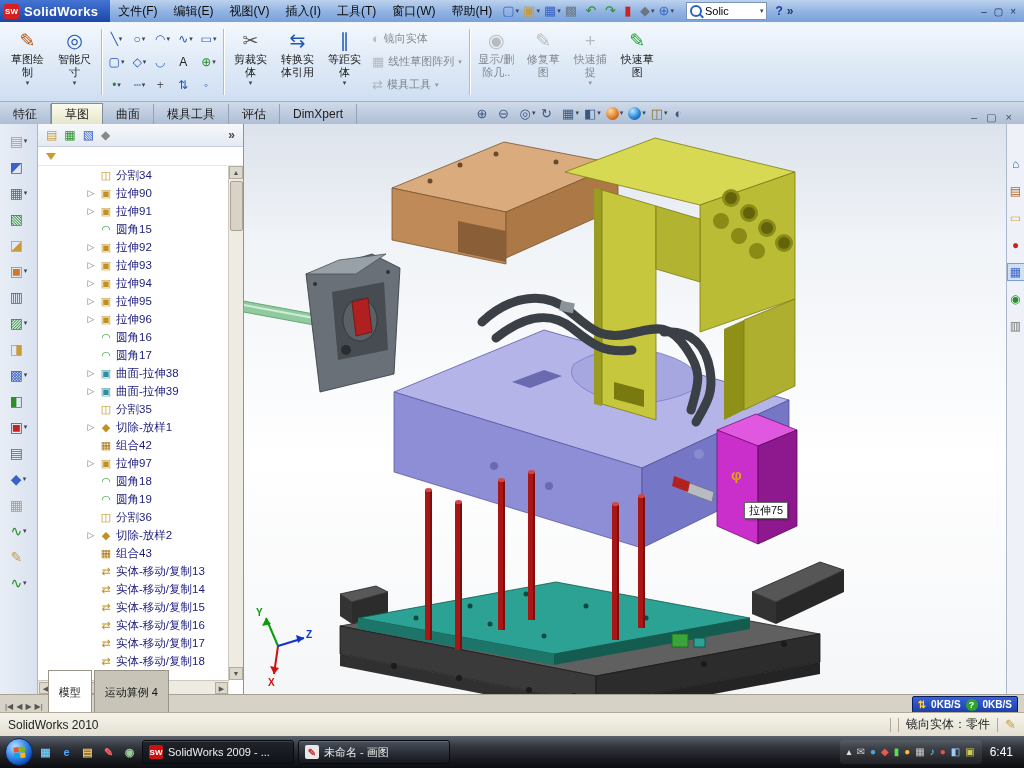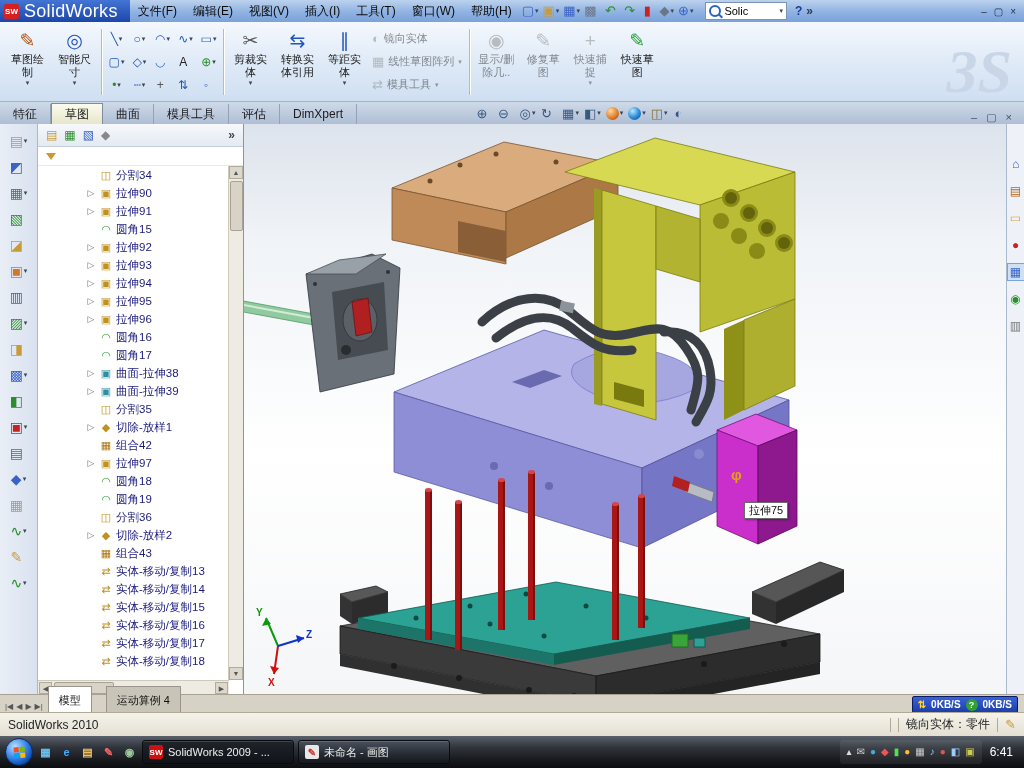--- a/index.html
+++ b/index.html
@@ -5,21 +5,21 @@
   html,body{margin:0;padding:0}
   #screen{position:relative;width:1024px;height:768px;overflow:hidden;background:#fff;
           font-family:"Liberation Sans",sans-serif;font-size:12px;color:#111}
   
   .titlebar{position:absolute;top:0;left:0;right:0;height:22px;display:flex;align-items:center;
             background:linear-gradient(180deg,#bcd2ee,#8fb2e2 55%,#7aa2da)}
   .logo-seg{display:flex;align-items:center;gap:5px;height:100%;padding:0 12px 0 4px;
             background:linear-gradient(180deg,#4474d4,#1b47a8)}
   .logo-badge{width:15px;height:15px;background:#d42020;color:#fff;font-weight:bold;font-size:8px;
               display:flex;align-items:center;justify-content:center;border-radius:2px}
-  .logo-text{color:#fff;font-weight:normal;font-size:18px;letter-spacing:.3px}
+  .logo-text{color:#fff;font-weight:bold;font-size:13px;letter-spacing:.3px}
   .menu{padding:18px 8px;color:#0c0c0c;white-space:nowrap}
   .stdico{display:flex;align-items:center;gap:1px;height:18px;padding:0 2px}
   .stdico .g{font-size:13px;line-height:18px}
   .caret{font-size:7px;color:#3a4656}
   .searchbox{display:flex;align-items:center;background:#fff;border:1px solid #7a94b8;height:16px;
              padding:0 3px;margin-left:10px;gap:3px}
   .mag{width:8px;height:8px;border:2px solid #2a62c4;border-radius:50%;position:relative}
   .mag::after{content:"";position:absolute;width:5px;height:2px;background:#2a62c4;
               transform:rotate(45deg);right:-4px;bottom:-2px}
   input.search{border:none;outline:none;width:52px;font-size:11px;height:13px;padding:0;
@@ -95,22 +95,22 @@
   .tooltip{position:absolute;left:500px;top:378px;background:#fff;border:1px solid #6a6a6a;
            font-size:11px;line-height:15px;padding:0 4px;box-shadow:1px 1px 2px rgba(0,0,0,.35)}
   .taskpane{width:18px;background:#eef2f8;border-left:1px solid #aab8cc;display:flex;flex-direction:column;
             align-items:center;padding-top:32px;gap:11px;box-sizing:border-box}
   .tpico{font-size:12px;width:16px;height:16px;display:flex;align-items:center;justify-content:center}
   .tpico.active{background:#cfe0f4;outline:1px solid #7aa2d8}
   
   .bottomrow{position:absolute;top:694px;left:0;right:0;height:18px;background:#d6d2c6;
              border-top:1px solid #a8a294;display:flex;align-items:flex-end;font-size:11px}
   .bnav{display:flex;gap:3px;padding:0 5px 2px 5px;color:#555;font-size:8px}
-  .btab{height:16px;line-height:16px;padding:5px 10px;border:1px solid #9a948a;border-bottom:none;
-        background:#c8c4b8;margin-right:14px;white-space:nowrap}
+  .btab{height:16px;line-height:16px;padding:13px 10px;border:1px solid #9a948a;border-bottom:none;
+        background:#c8c4b8;margin-right:2px;white-space:nowrap}
   .btab.active{background:#fff}
   .netmeter{position:absolute;right:6px;top:1px;display:flex;align-items:center;height:15px;
             background:linear-gradient(#3a62d8,#1c3fa8);border:1px solid #0a1c60;border-radius:2px;
             color:#fff;font-size:10px;font-weight:bold;padding:0 5px;gap:5px}
   .net-arrow{color:#ffd23a;font-size:10px}
   .net-q{width:12px;height:12px;border-radius:50%;background:#2fa32f;color:#fff;font-size:9px;
          display:flex;align-items:center;justify-content:center}
   .statusbar{position:absolute;top:712px;left:0;right:0;height:24px;display:flex;align-items:center;
              padding:0 8px;box-sizing:border-box;color:#222;
              background:linear-gradient(#f6f4ea,#e3dfd2);border-top:1px solid #b0a998}
@@ -338,21 +338,20 @@
       <span class="l">快速捕</span>
       <span class="l">捉</span>
       <span class="caret">▾</span>
     </div>
       <div class="bigbtn">
       <span class="bico" style="color: rgb(32, 160, 48);">✎</span>
       <span class="l">快速草</span>
       <span class="l">图</span>
       <span class="caret" style="visibility: hidden;">▾</span>
     </div>
-    <div class="watermark">3S</div>
   </div>
 
   <div class="tabstrip">
     <div class="tab">特征</div>
       <div class="tab active">草图</div>
       <div class="tab">曲面</div>
       <div class="tab">模具工具</div>
       <div class="tab">评估</div>
       <div class="tab">DimXpert</div>
     <div class="hud">

